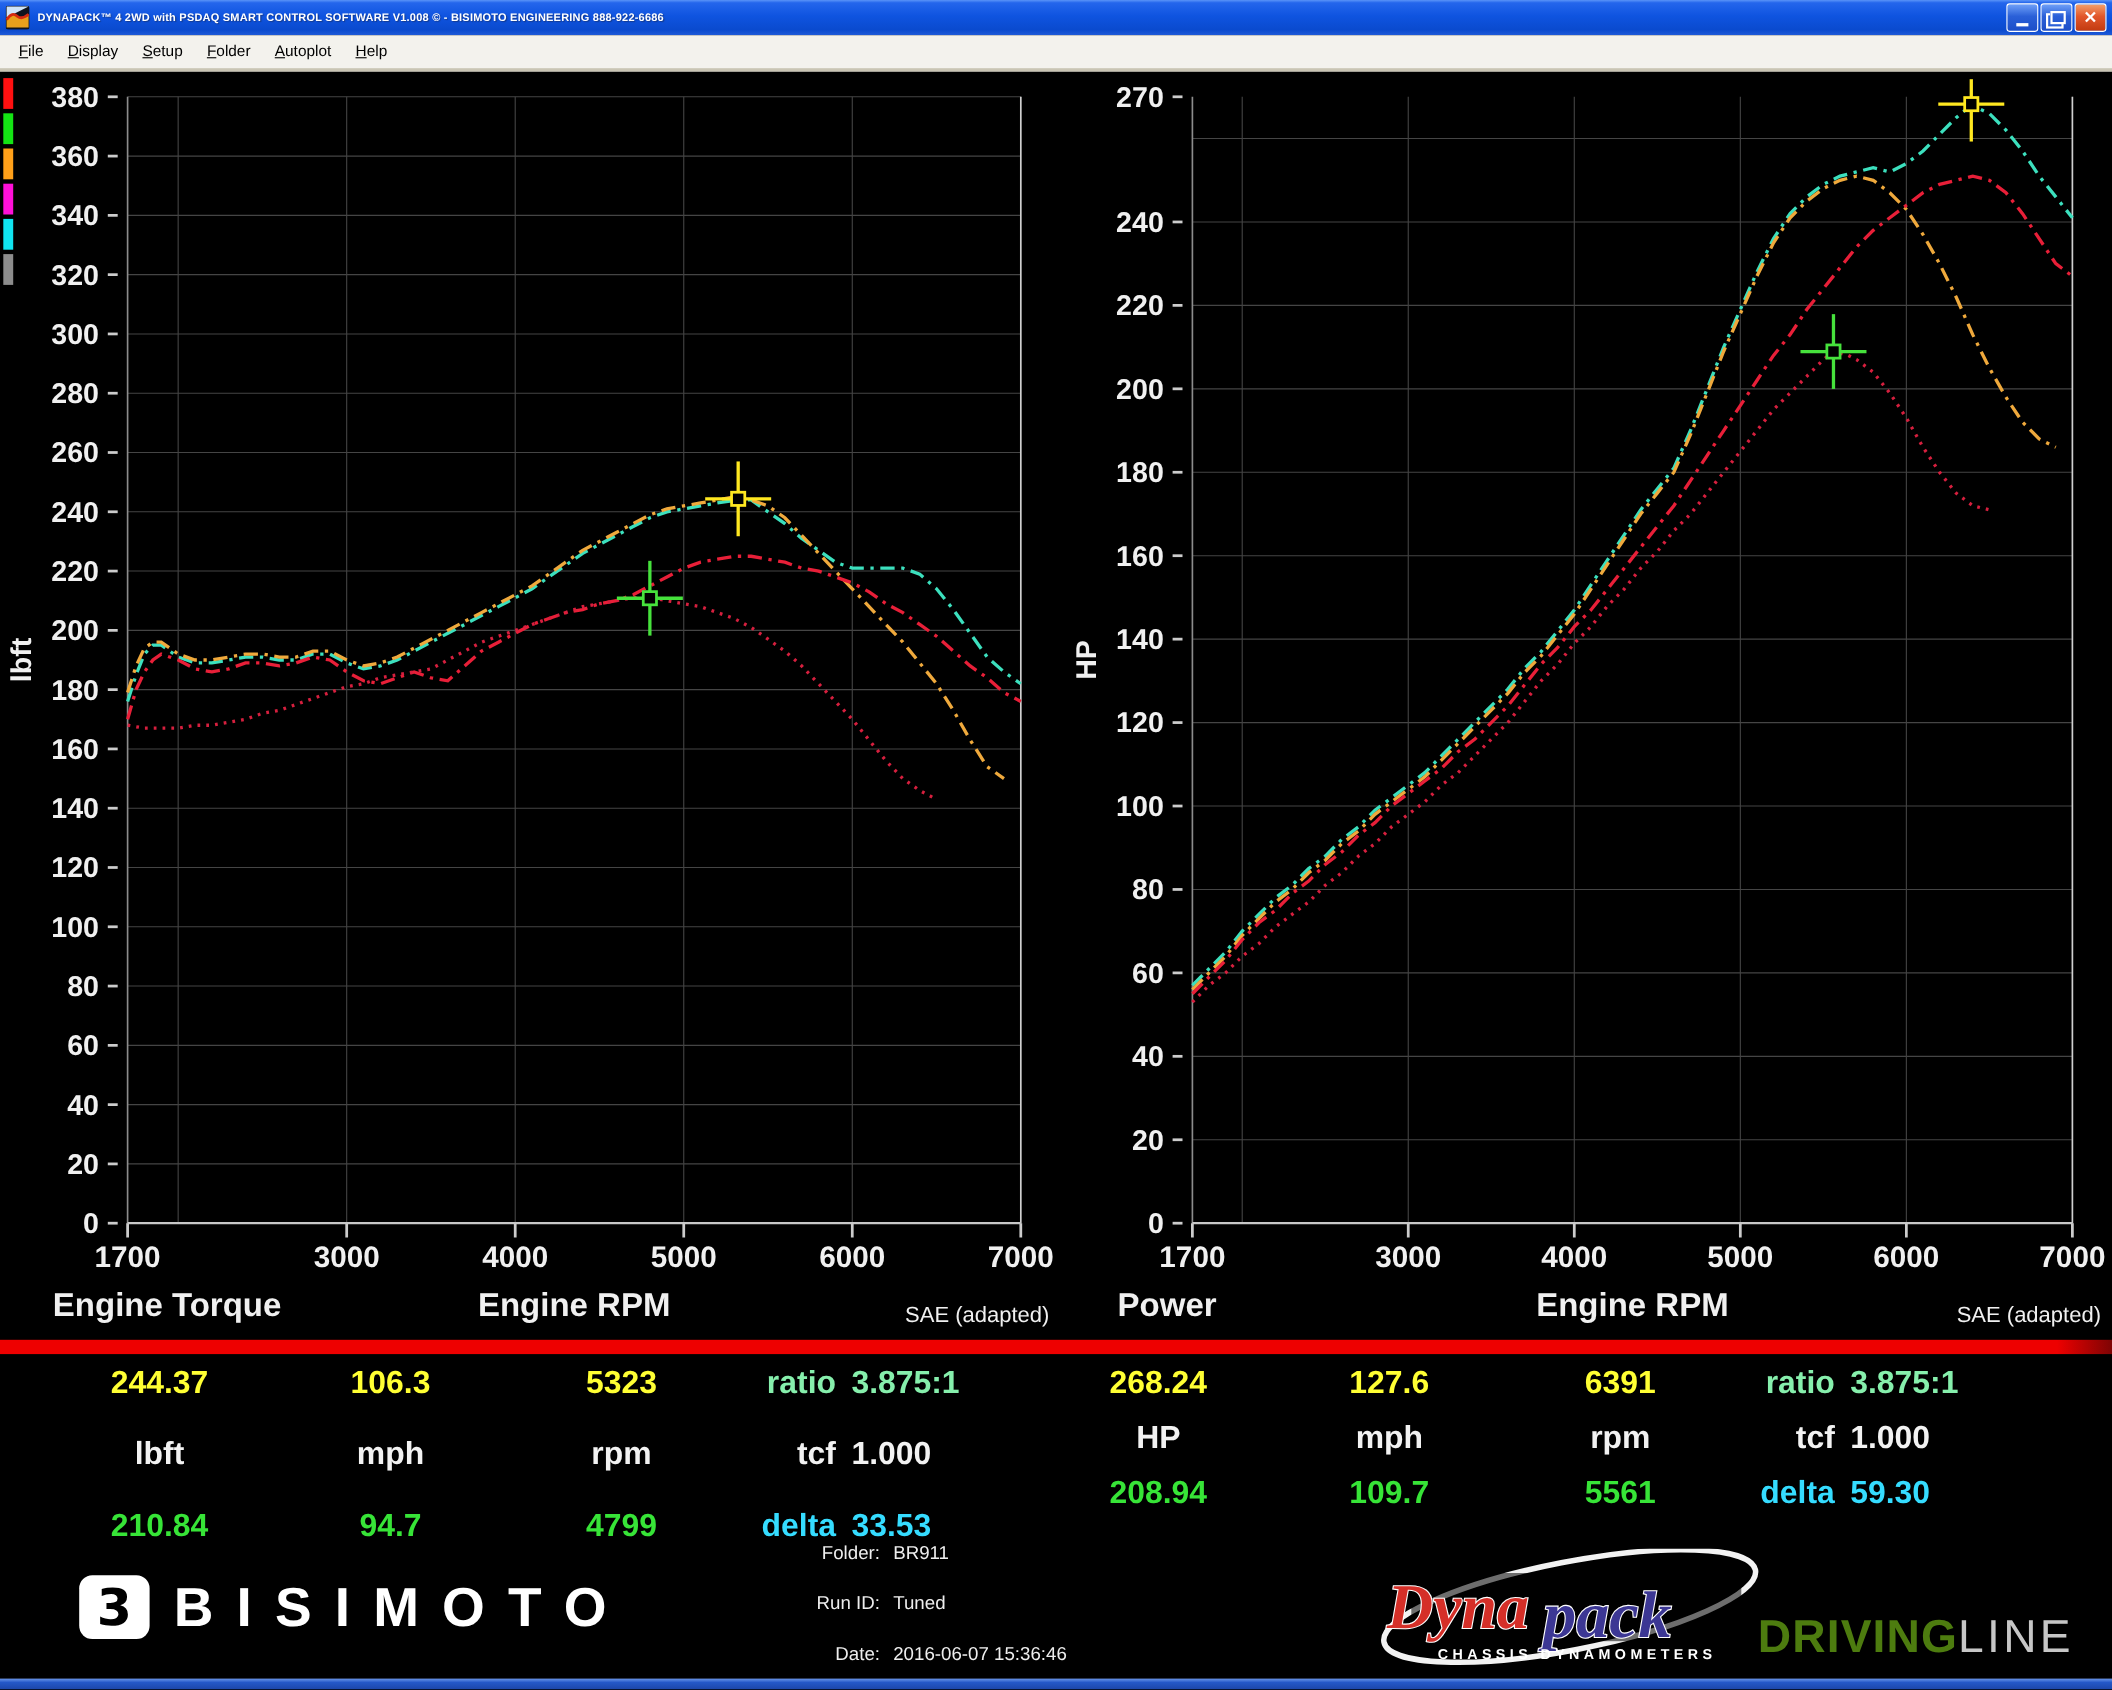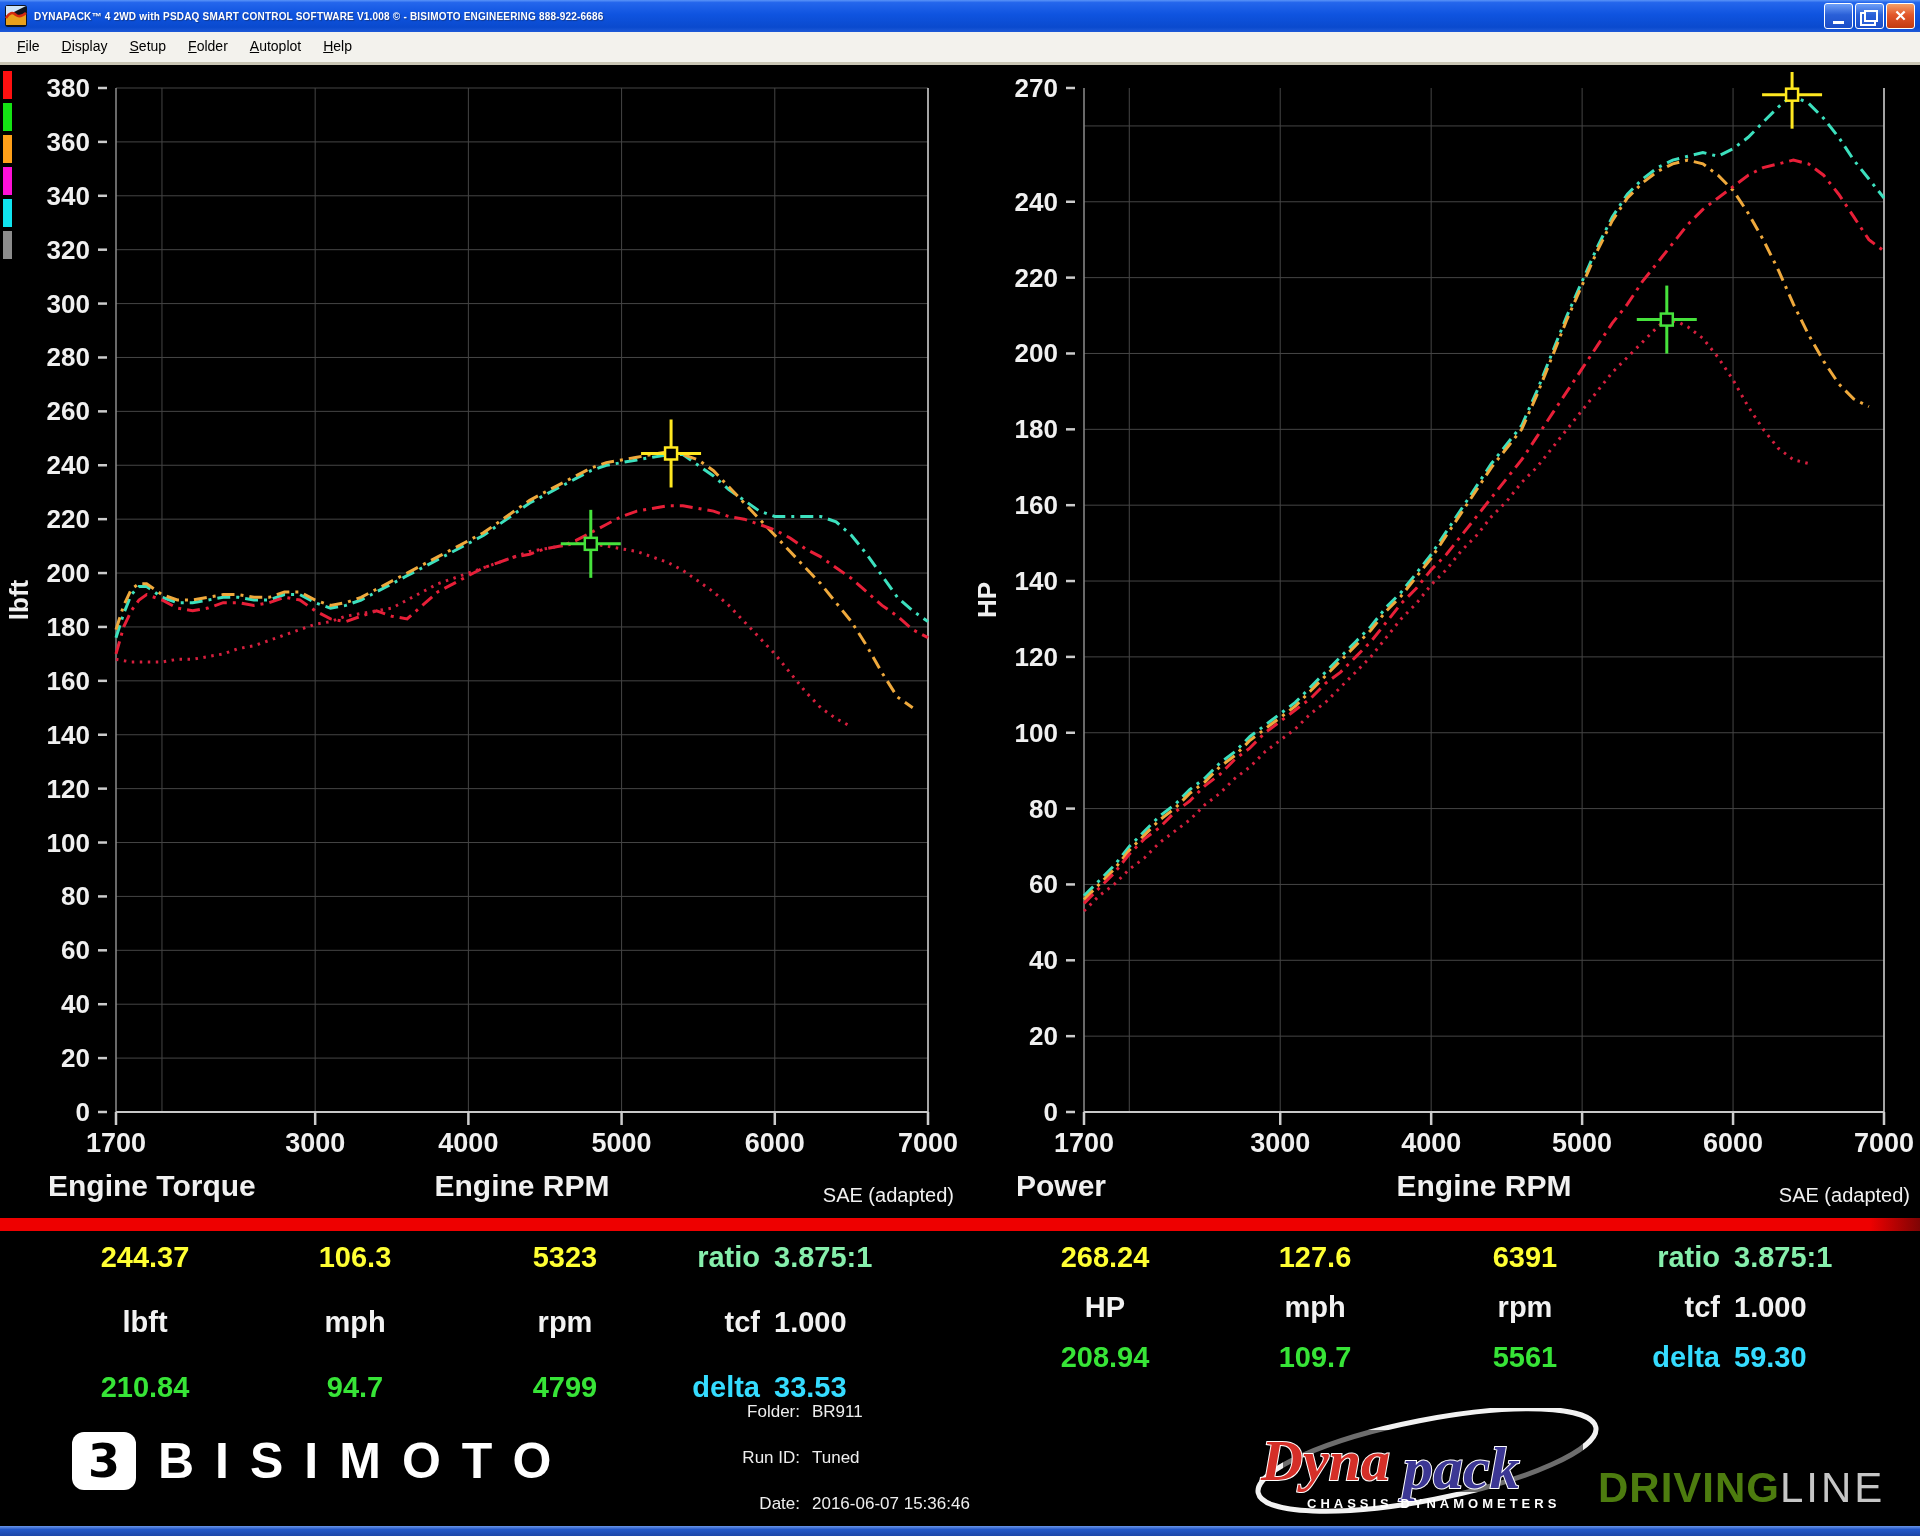--- a/index.html
+++ b/index.html
@@ -33,21 +33,21 @@
 
   #chart-svg{position:absolute;left:0;top:0;}
 
   
   .redbar{position:absolute;left:0;top:1218px;width:1920px;height:13px;
     background:linear-gradient(90deg,#ee0000 0%,#ee0000 97.4%,#7e0404 100%);}
 
   
   .readout{position:absolute;top:1240px;width:920px;display:flex;flex-direction:column;gap:16px;
     font-weight:bold;font-size:29px;}
-  .readout.left{left:40px;gap:31px;} .readout.right{left:1000px;}
+  .readout.left{left:40px;gap:31px;} .readout.right{left:948px;}
   .readout .row{display:flex;height:34px;align-items:center;}
   .cv{width:210px;text-align:center;}
   .lab{width:90px;text-align:right;}
   .val{padding-left:14px;}
   .r1 .cv{color:#ffff33;} .r1 .lab,.r1 .val{color:#86efac;}
   .r2 .cv,.r2 .lab,.r2 .val{color:#f2f2f2;}
   .r3 .cv{color:#37e437;} .r3 .lab,.r3 .val{color:#35dcff;}
 
   
   .bisimoto{position:absolute;left:72px;top:1432px;display:flex;align-items:center;gap:22px;}

